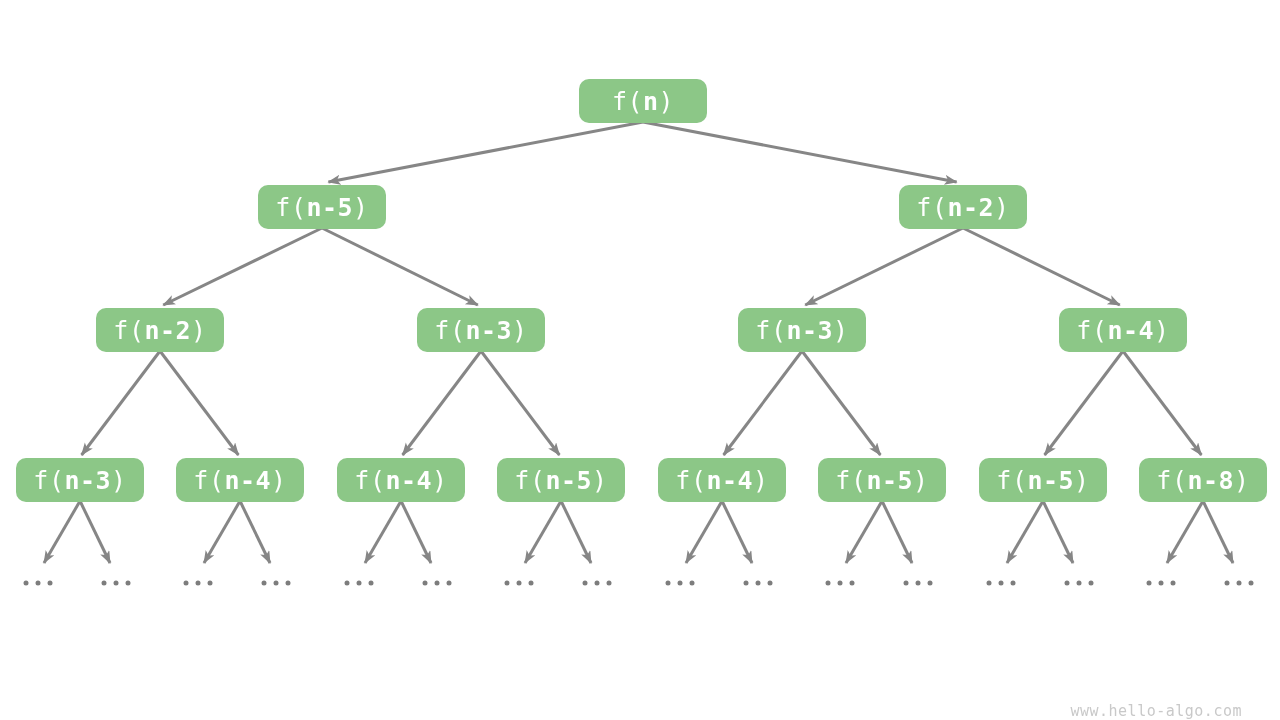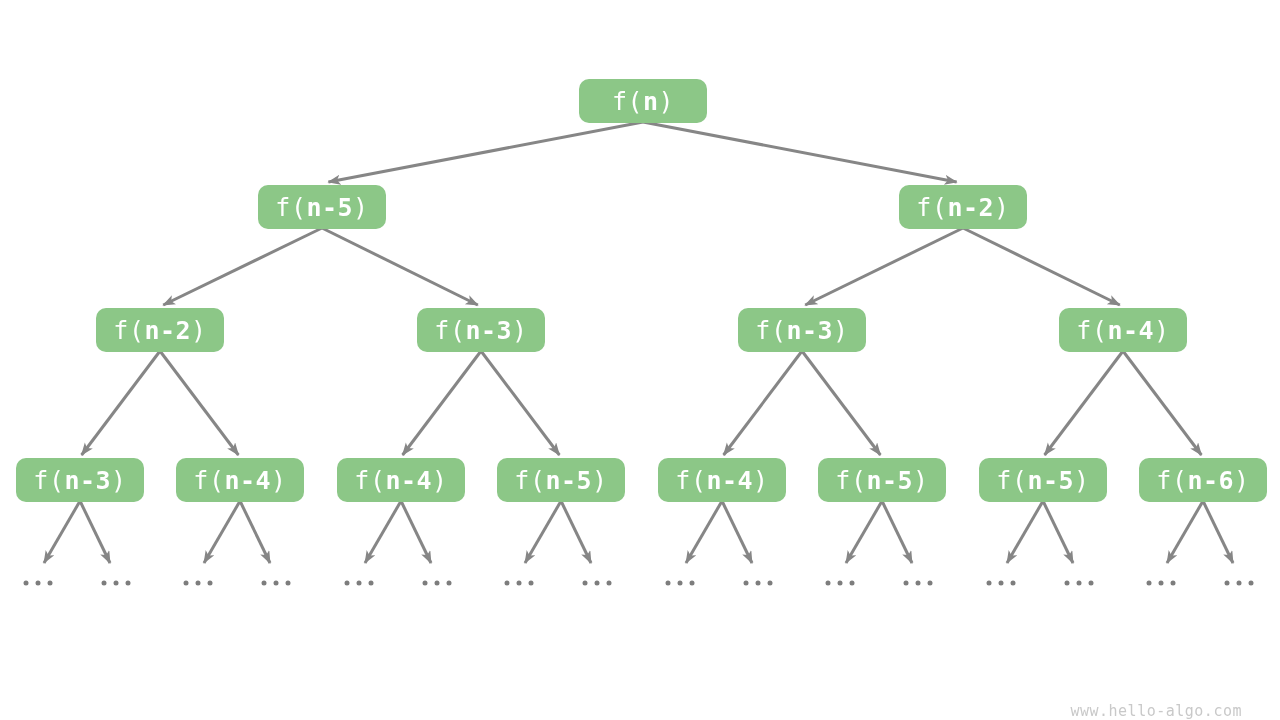--- a/index.html
+++ b/index.html
@@ -168,21 +168,21 @@
         <span class="bld">n-5</span>
         <span class="sfx">)</span>
       </div>
       <div class="node" style="left: 1043px; top: 480px;">
         <span class="pfx">f(</span>
         <span class="bld">n-5</span>
         <span class="sfx">)</span>
       </div>
       <div class="node" style="left: 1203px; top: 480px;">
         <span class="pfx">f(</span>
-        <span class="bld">n-6</span>
+        <span class="bld">n-8</span>
         <span class="sfx">)</span>
       </div>
       <div class="ellipsis" title="..." style="left: 38px; top: 583px;">
         <span class="dot"></span>
         <span class="dot"></span>
         <span class="dot"></span>
       </div>
       <div class="ellipsis" title="..." style="left: 116px; top: 583px;">
         <span class="dot"></span>
         <span class="dot"></span>

